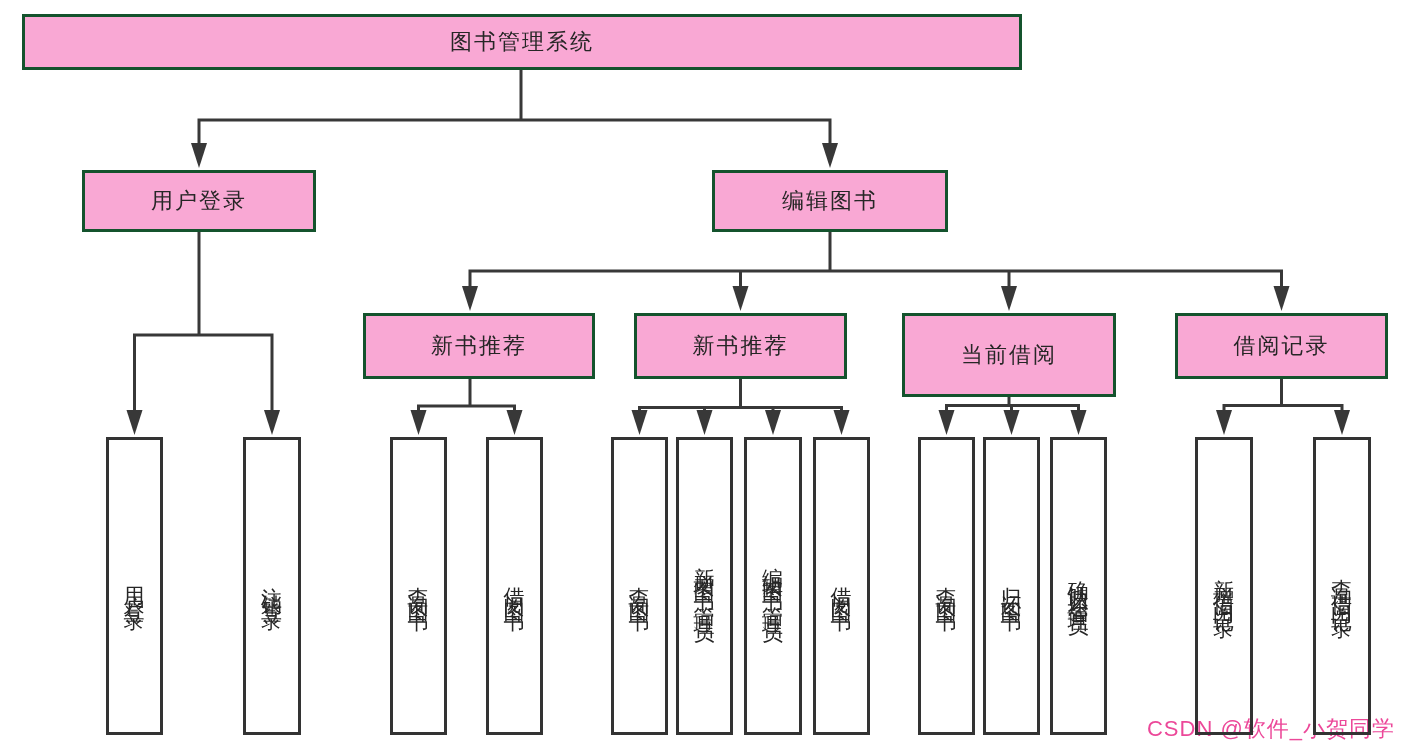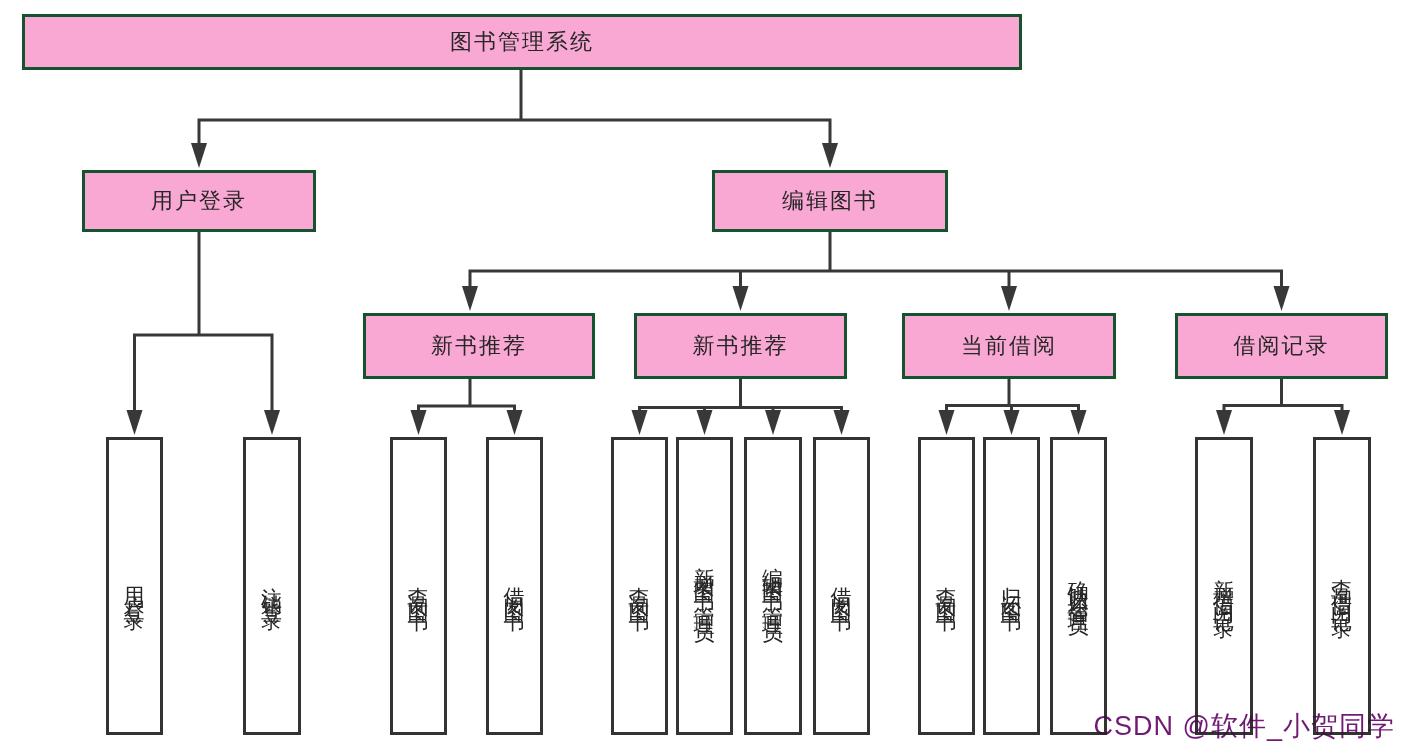--- a/index.html
+++ b/index.html
@@ -15,21 +15,21 @@
   }
   .vnode{
     position:absolute;box-sizing:border-box;background:#fff;
     border:3px solid #333333;color:#262626;z-index:2;
     display:flex;align-items:center;justify-content:center;
     writing-mode:vertical-rl;text-orientation:mixed;
     font-size:21px;letter-spacing:8px;line-height:1;
   }
   .watermark{
     position:absolute;right:10px;bottom:3px;z-index:10;
-    color:#701a75;font-size:27px;letter-spacing:1px;
+    color:#ec4899;font-size:22px;letter-spacing:1px;
     mix-blend-mode:darken;pointer-events:none;
   }
 </style>
 </head>
 <body>
 
 <div id="canvas">
 
   <svg id="wires" width="1405" height="747" viewBox="0 0 1405 747">
     <g stroke="#383838" stroke-width="3" fill="none">
@@ -78,21 +78,21 @@
     </g>
   </svg>
 
   <div class="node" style="left:22px;top:14px;width:1000px;height:56px;">图书管理系统</div>
 
   <div class="node" style="left:82px;top:170px;width:234px;height:62px;">用户登录</div>
   <div class="node" style="left:712px;top:170px;width:236px;height:62px;">编辑图书</div>
 
   <div class="node" style="left:363px;top:313px;width:232px;height:66px;">新书推荐</div>
   <div class="node" style="left:634px;top:313px;width:213px;height:66px;">新书推荐</div>
-  <div class="node" style="left:902px;top:313px;width:214px;height:66px;">当前借阅</div>
+  <div class="node" style="left:902px;top:313px;width:214px;height:84px;">当前借阅</div>
   <div class="node" style="left:1175px;top:313px;width:213px;height:66px;">借阅记录</div>
 
   <div class="vnode" style="left:106px;top:437px;width:57px;height:298px;">用户登录</div>
   <div class="vnode" style="left:243px;top:437px;width:58px;height:298px;">注销登录</div>
 
   <div class="vnode" style="left:390px;top:437px;width:57px;height:298px;">查询图书</div>
   <div class="vnode" style="left:486px;top:437px;width:57px;height:298px;">借阅图书</div>
 
   <div class="vnode" style="left:611px;top:437px;width:57px;height:298px;">查询图书</div>
   <div class="vnode" style="left:676px;top:437px;width:57px;height:298px;">新增图书（管理员）</div>

